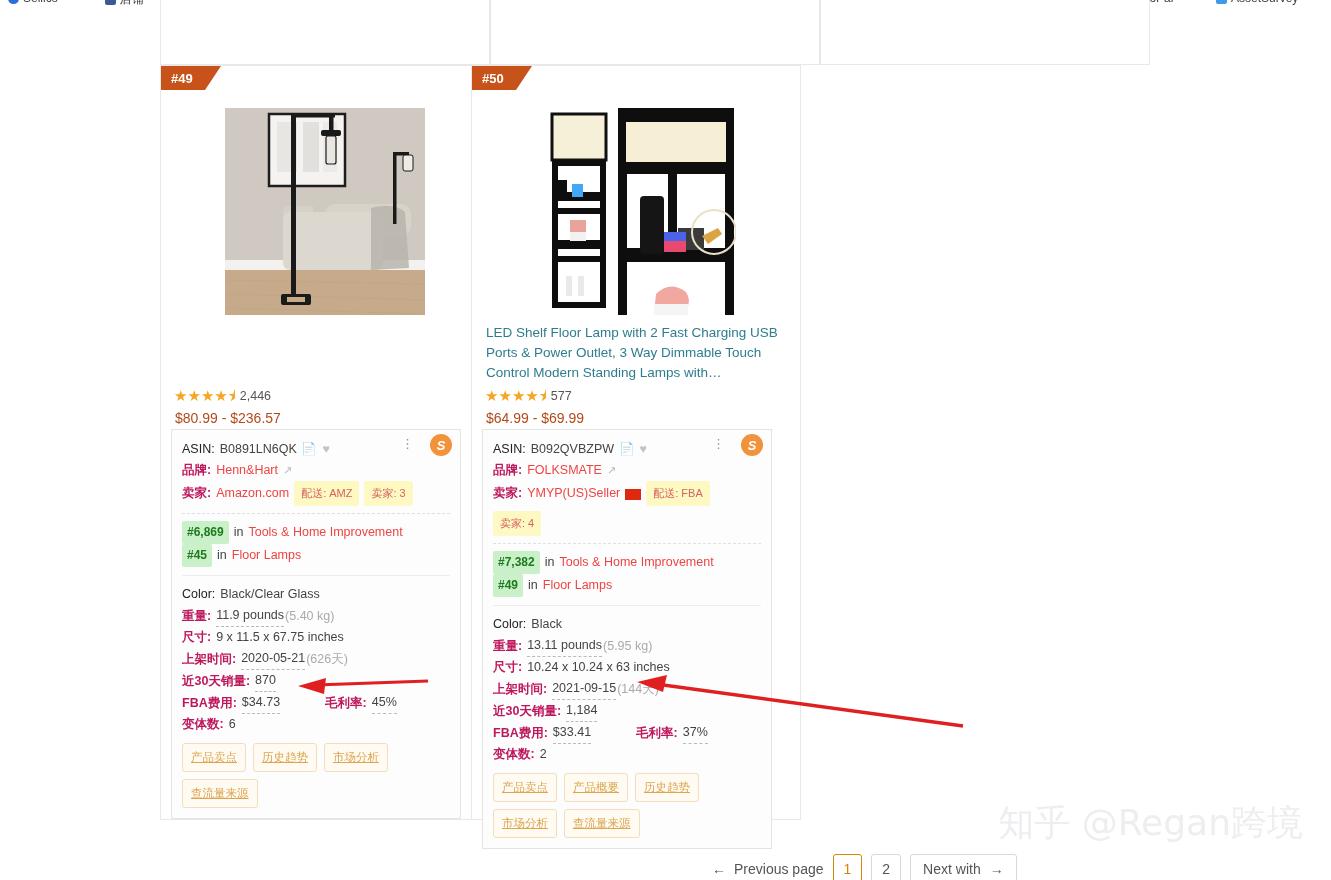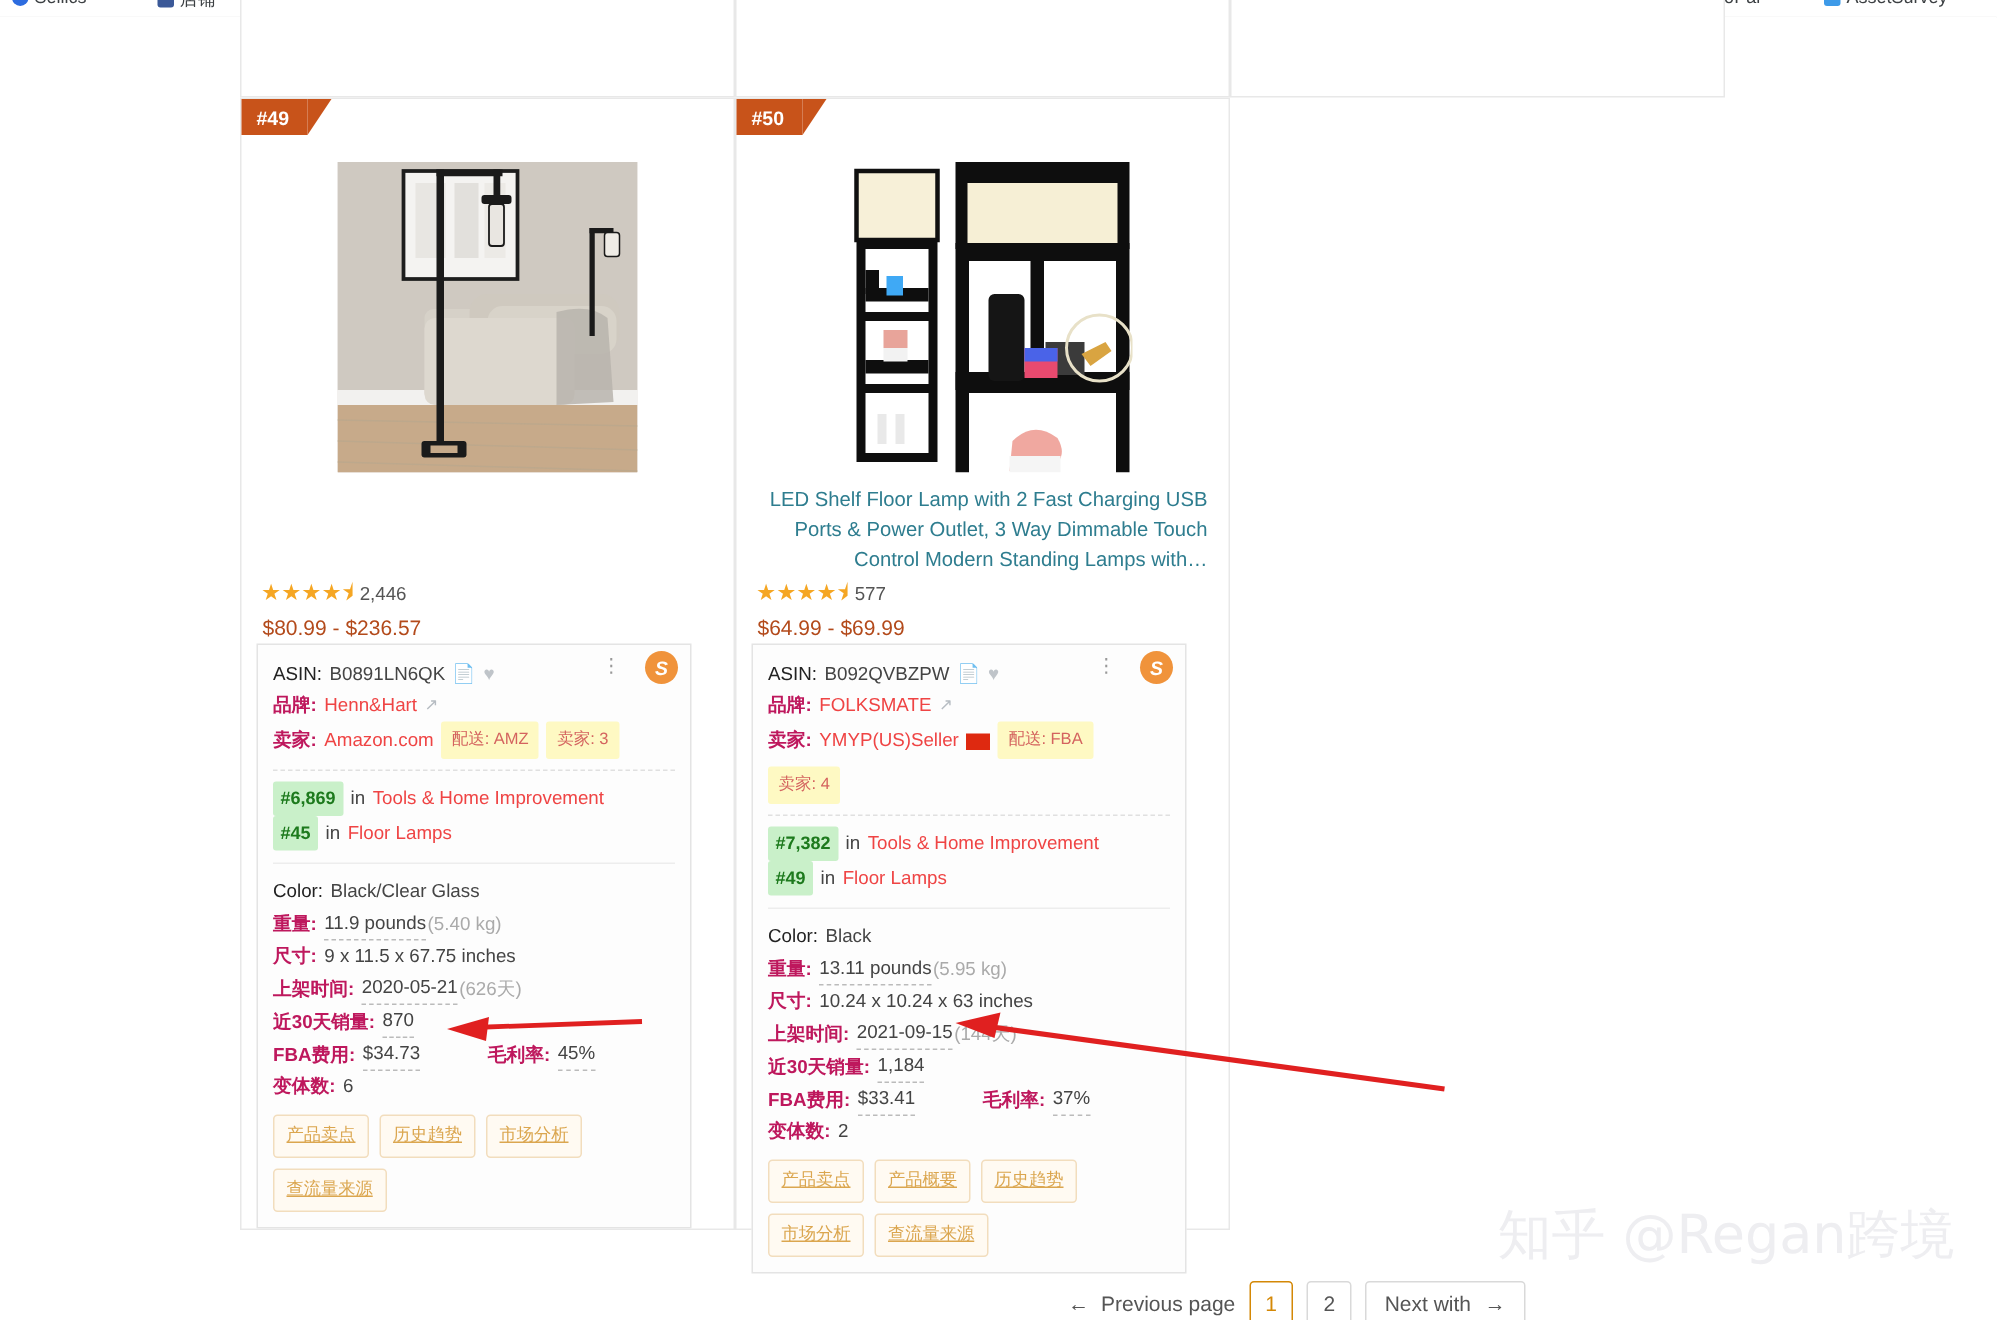--- a/index.html
+++ b/index.html
@@ -27,21 +27,21 @@
     position:absolute;top:0;background:#fff;border:1px solid #e8e8e8;
     box-sizing:border-box;
   }
   
   .card-top-left{left:0;top:-46px;width:330px;height:100px;}
   .card-top-mid{left:330px;top:-46px;width:330px;height:100px;}
   .card-top-right{left:660px;top:-46px;width:330px;height:100px;}
 
   .card-main{top:54px;width:330px;height:755px;}
   .card-49{left:0;}
-  .card-50{left:330px;}
+  .card-50{left:311px;}
 
   
   .ribbon{
     position:absolute;left:0;top:0;height:24px;padding:0 12px 0 10px;
     background:#c8531a;color:#fff;font-weight:bold;font-size:13px;
     display:flex;align-items:center;
   }
   .ribbon:after{
     content:"";position:absolute;right:-16px;top:0;
     border-top:24px solid #c8531a;border-right:16px solid transparent;
@@ -50,21 +50,21 @@
   .thumb{
     position:absolute;top:42px;left:50%;transform:translateX(-50%);
     width:200px;height:207px;overflow:hidden;background:#fff;
   }
   .thumb svg{display:block;}
 
   .ptitle{
     position:absolute;left:14px;top:257px;width:300px;
     font-size:13.5px;line-height:20px;color:#2e7d8f;
   }
-  .ptitle.t50{color:#2e7d8f;text-align:right;}
+  .ptitle.t50{color:#2e7d8f;}
 
   .rating{position:absolute;left:13px;width:300px;display:flex;align-items:center;gap:4px;}
   .stars{color:#f5a623;font-size:15px;letter-spacing:0px;line-height:1;}
   .rcount{font-size:12.5px;color:#555;}
   .price{position:absolute;left:14px;font-size:14px;color:#b34a1b;}
 
   
   .detail{
     position:absolute;left:10px;width:290px;border:1px solid #e4e4e4;
     background:#fdfdfd;box-sizing:border-box;padding:9px 10px 10px 10px;

